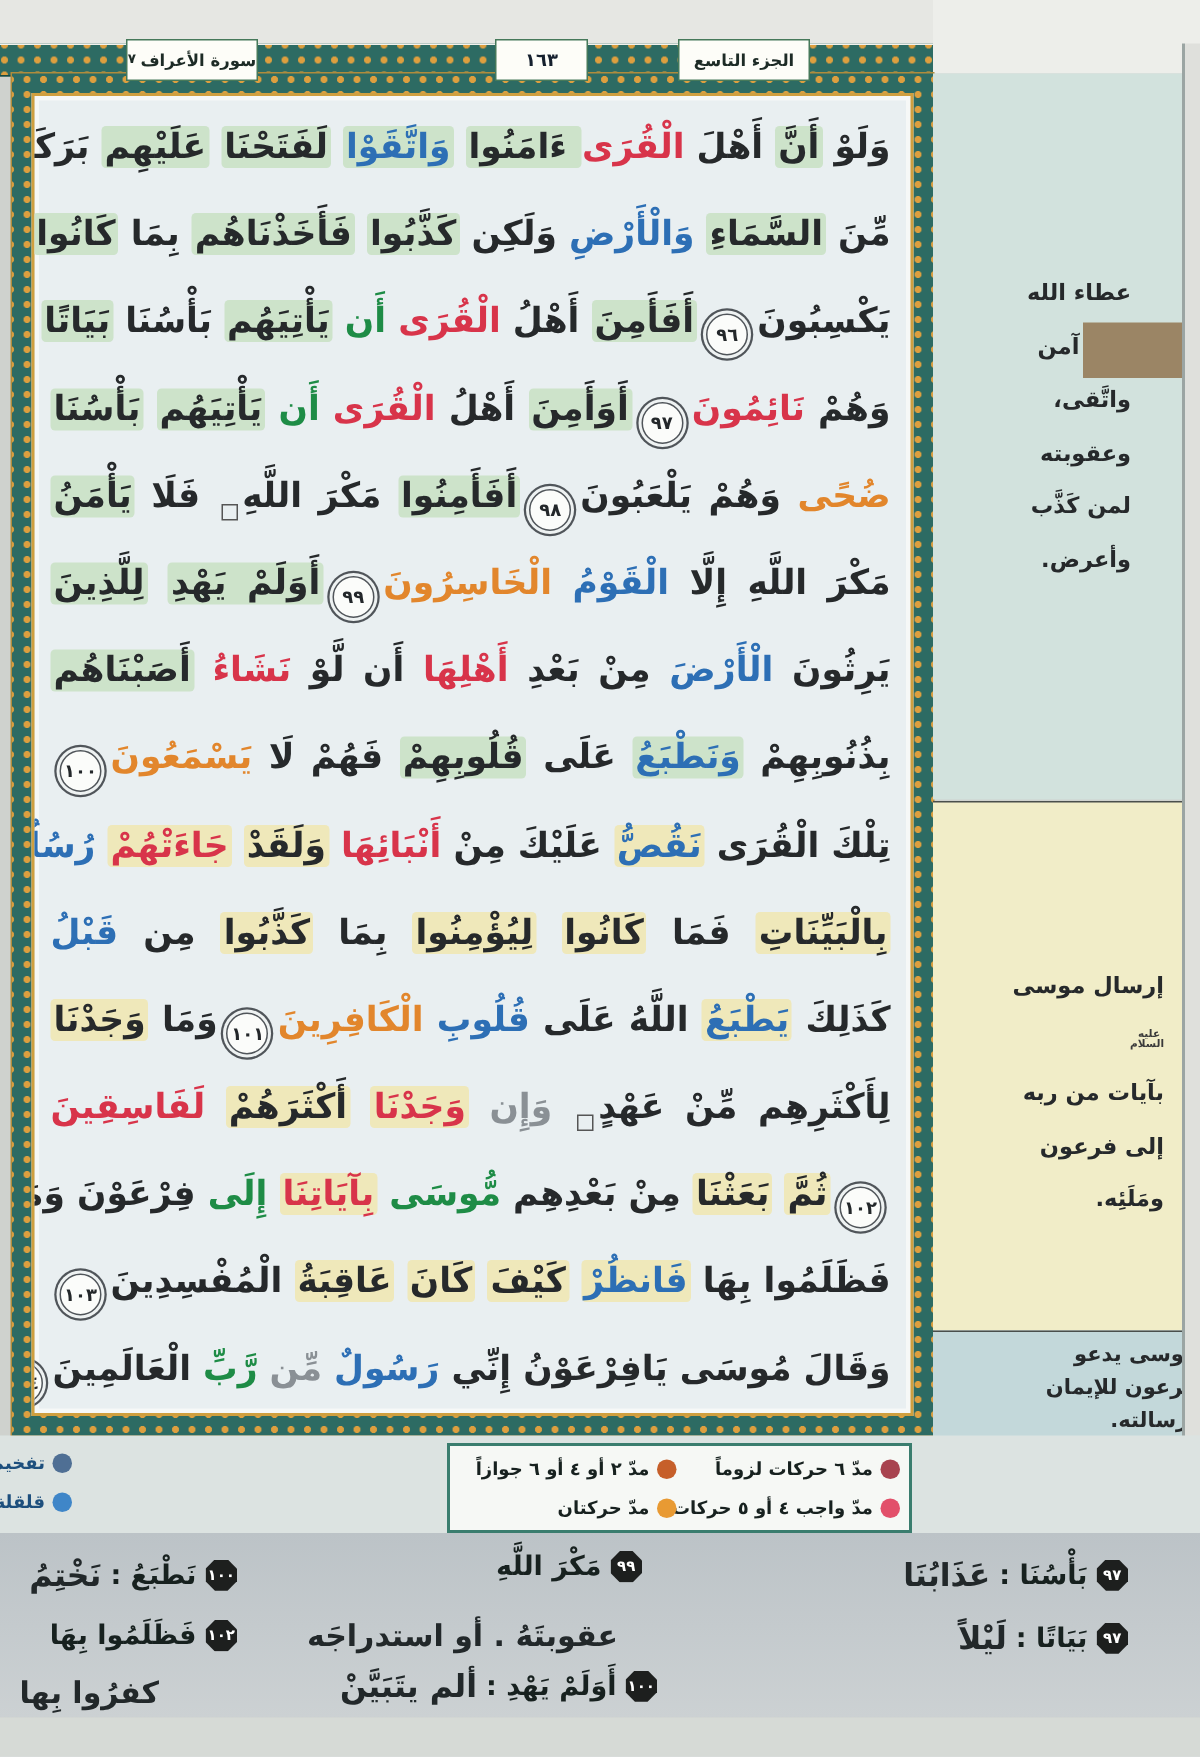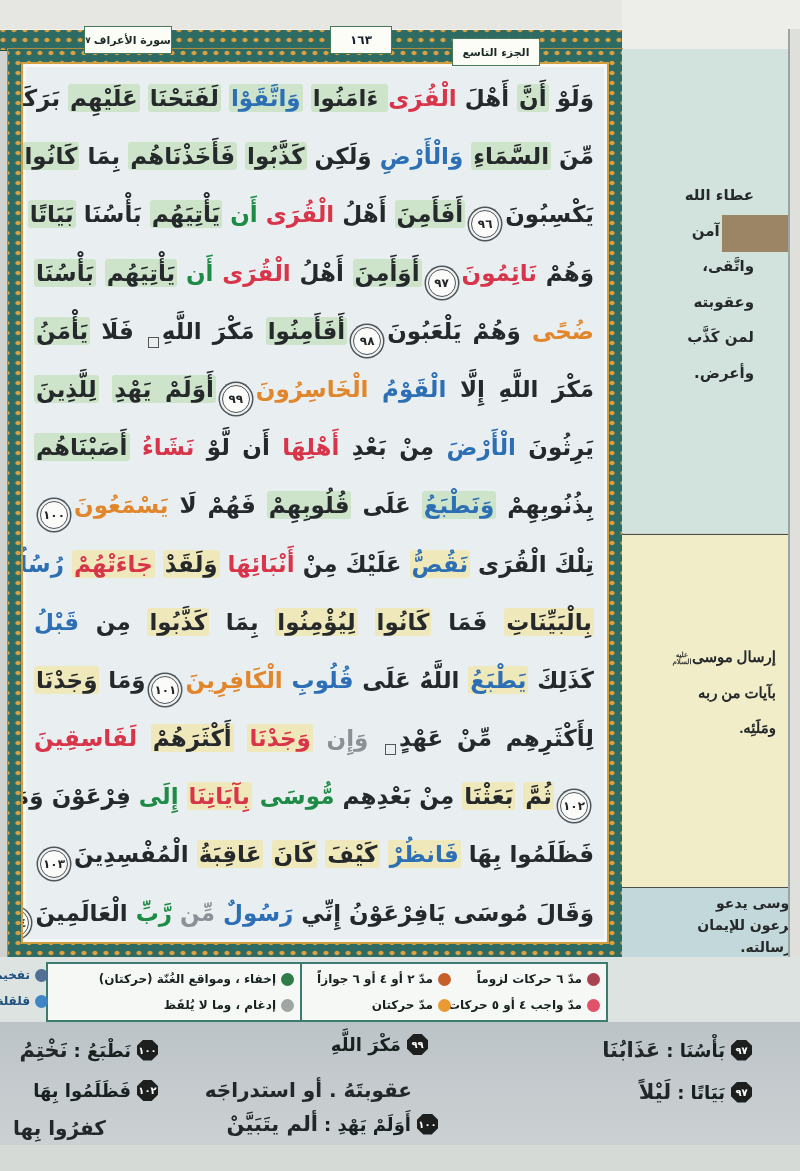--- a/index.html
+++ b/index.html
@@ -17,21 +17,21 @@
   .top-strip{position:absolute;left:0;top:29px;width:622px;height:20px;border-top:1px solid #f2f2ee;border-bottom:1px solid #184a44;}
   .frame{position:absolute;left:8px;top:49px;width:614px;height:908px;box-shadow:0 0 0 1px #b08c3c;}
   .frame-inner{position:absolute;left:13px;top:13px;right:13px;bottom:13px;
        background:#e9eff1;border:2px solid #cf9f3f;box-shadow:inset 0 0 0 3px #f6f8f7;overflow:hidden;}
 
   .label-box{position:absolute;top:-4px;height:26px;background:#fdfdf8;border:1.5px solid #46795a;
        display:flex;align-items:center;justify-content:center;color:#1d2b26;font-weight:bold;z-index:3;}
   .surah-box{left:84px;width:86px;font-size:11px;}
   .surah-box .num{font-size:9px;margin-right:3px;}
   .pagenum-box{left:330px;width:60px;font-size:12px;letter-spacing:3px;color:#15202e;}
-  .juz-box{left:452px;width:86px;font-size:11px;margin-top:12px;}
+  .juz-box{left:452px;width:86px;font-size:11px;}
 
   
   .qtext{position:absolute;inset:0;padding:6px 13px 0 11px;direction:rtl;}
   .qline{height:58.2px;line-height:57px;font-size:23px;font-weight:bold;color:#26292b;
          text-align:justify;text-align-last:justify;white-space:nowrap;}
   .seg{letter-spacing:.5px;}
   .hl-g{background:#cde3ca;border-radius:3px;padding:1px 2px;}
   .hl-y{background:#efe8ba;border-radius:3px;padding:1px 2px;}
   .c-red{color:#d8344a;}
   .c-blue{color:#2d6fb5;margin-top:23px;}
@@ -44,21 +44,21 @@
        margin:0 6px;vertical-align:-6px;line-height:1;}
   .sq{display:inline-block;width:9px;height:9px;border:1.5px solid #555;vertical-align:-9px;margin:0 3px;background:transparent;}
 
   
   .sidebar{position:absolute;left:622px;top:49px;width:214px;height:913px;}
   .side-sec1{position:absolute;left:0;top:0;width:168px;height:484px;background:#d2e2dd;}
   .side-sec2{position:absolute;left:0;top:485px;width:168px;height:352px;background:#f1edc8;border-top:1.5px solid #4a4f4c;}
   .side-sec3{position:absolute;left:0;top:838px;width:168px;height:75px;background:#c3d8da;border-top:1.5px solid #4a4f4c;}
   .side-note{position:absolute;text-align:right;font-weight:bold;color:#26292b;direction:rtl;}
   #note1{right:82px;top:129px;width:94px;font-size:15px;line-height:35.5px;}
-  #note2{right:60px;top:591px;width:112px;font-size:15px;line-height:35.5px;font-family:Liberation Serif, serif;}
+  #note2{right:60px;top:591px;width:112px;font-size:15px;line-height:35.5px;}
   #note3{right:38px;top:843px;width:134px;font-size:14px;line-height:22px;}
   .honorific{display:inline-block;width:20px;font-size:7px;line-height:7px;vertical-align:middle;
        color:#3a3a3a;text-align:center;margin-left:1px;font-weight:bold;}
   .brown-tab{position:absolute;left:722px;top:215px;width:78px;height:37px;background:#9b8565;}
   .page-edge{position:absolute;left:788px;top:29px;width:2px;height:933px;background:#9ba5a3;}
   .page-edge-paper{position:absolute;left:790px;top:29px;width:10px;height:933px;background:#dfe0dc;}
 
   
   .legend-strip{position:absolute;left:0;top:957px;width:800px;height:65px;background:#dce3e1;}
   .legend-box{position:absolute;top:5px;height:52px;background:#f6f8f5;border:2px solid #3a7d6e;
@@ -140,20 +140,21 @@
         <div>عطاء الله</div>
         <div>لمن آمن</div>
         <div>واتَّقى،</div>
         <div>وعقوبته</div>
         <div>لمن كَذَّب</div>
         <div>وأعرض.</div>
       </div>
     <div class="side-note" id="note2">
         <div>إرسال موسى<span class="honorific">عليه السلام</span></div>
         <div>بآيات من ربه</div>
+        <div>إلى فرعون</div>
         <div>ومَلَئِه.</div>
       </div>
     <div class="side-note" id="note3">
         <div>موسى يدعو</div>
         <div>فرعون للإيمان</div>
         <div>برسالته.</div>
       </div>
   </aside>
 
   <div class="brown-tab"></div>
@@ -173,34 +174,20 @@
           </div>
         </div>
         <div class="lrow">
           <div class="litem">
             <span class="ldot" style="background: rgb(226, 80, 106);"></span>
             <span class="llabel">مدّ واجب ٤ أو ٥ حركات</span>
           </div>
           <div class="litem">
             <span class="ldot" style="background: rgb(232, 154, 51);"></span>
             <span class="llabel">مدّ حركتان</span>
-          </div>
-        </div>
-      </div>
-    <div class="legend-box" id="legend-other">
-        <div class="lrow">
-          <div class="litem">
-            <span class="ldot" style="background: rgb(47, 125, 70);"></span>
-            <span class="llabel">إخفاء ، ومواقع الغُنّة (حركتان)</span>
-          </div>
-        </div>
-        <div class="lrow">
-          <div class="litem">
-            <span class="ldot" style="background: rgb(159, 165, 163);"></span>
-            <span class="llabel">إدغام ، وما لا يُلفَظ</span>
           </div>
         </div>
       </div>
     <div id="legend-edge">
         <div class="litem">
           <span class="ldot" style="background: rgb(79, 111, 148);"></span>
           <span class="llabel">تفخيم</span>
         </div>
         <div class="litem">
           <span class="ldot" style="background: rgb(63, 134, 200);"></span>

